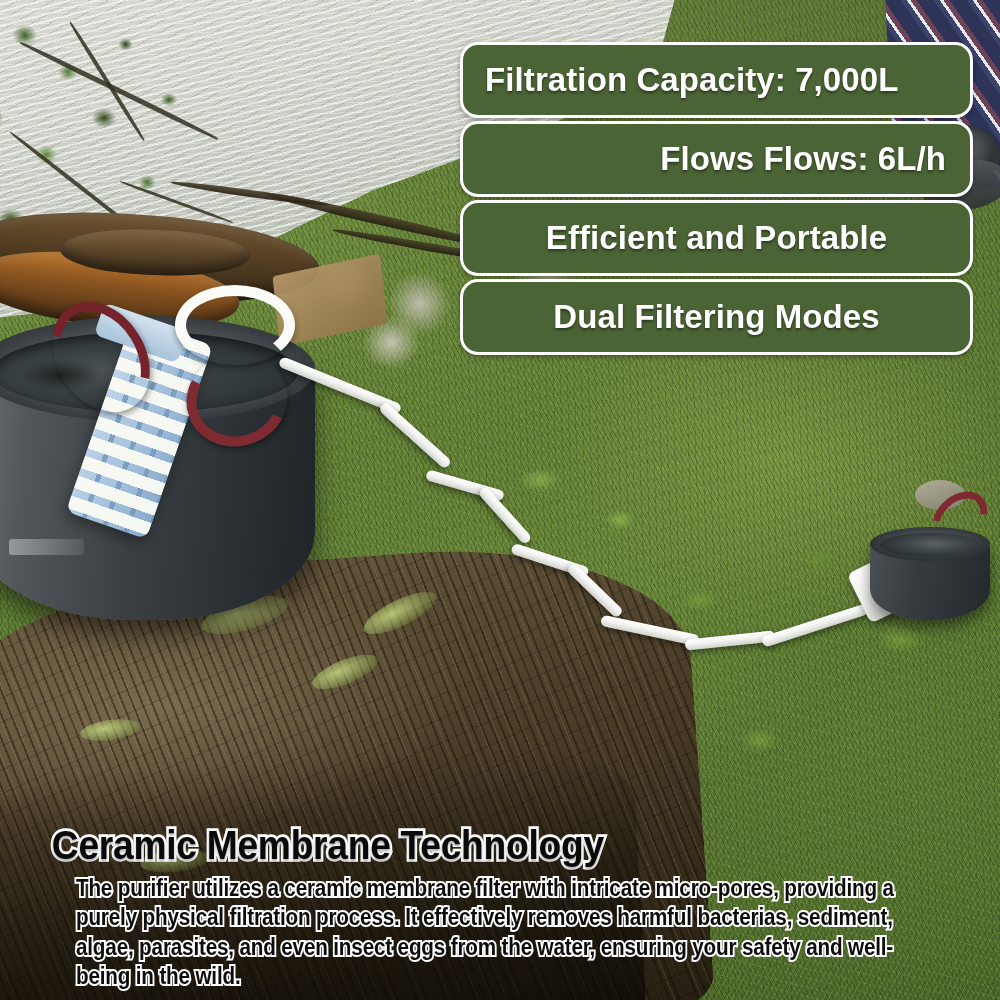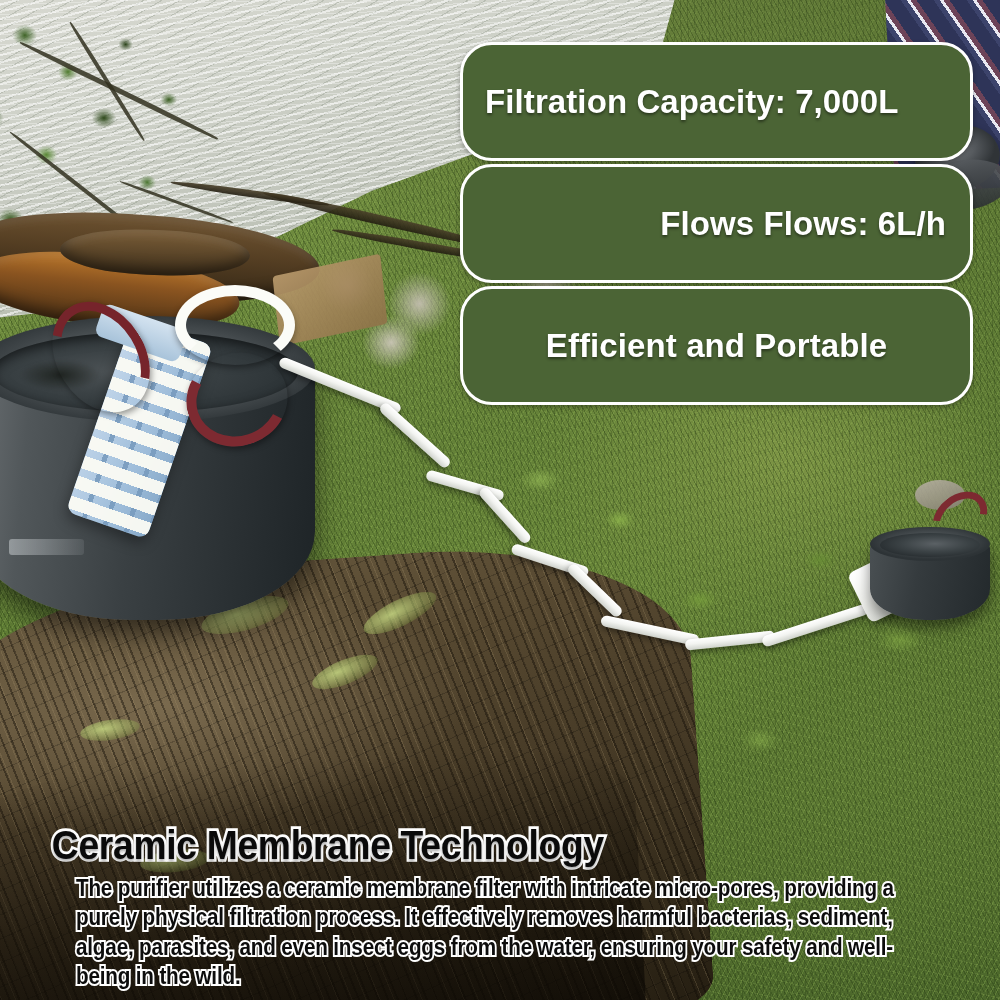--- a/index.html
+++ b/index.html
@@ -338,24 +338,24 @@
     border-radius:50%; opacity:.9; filter:blur(.4px);
   }
 
   
   .badges{
     position:absolute; left:460px; top:42px;
     width:513px;
     display:flex; flex-direction:column; gap:3px;
   }
   .badge{
-    height:119px;
+    height:76px;
     background:#4b6435;
     border:3px solid #ffffff;
-    border-radius:32px;
+    border-radius:18px;
     display:flex; align-items:center;
     box-shadow:0 2px 5px rgba(0,0,0,.32);
   }
   .badge-label{
     width:100%;
     color:#ffffff;
     font-size:33px;
     font-weight:bold;
     letter-spacing:.1px;
     text-shadow:0 2px 3px rgba(0,0,0,.45);
@@ -483,20 +483,23 @@
     </div>
 
     <div class="badge align-right">
       <div class="badge-label">Flows Flows: 6L/h</div>
     </div>
 
     <div class="badge align-center">
       <div class="badge-label">Efficient and Portable</div>
     </div>
 
+    <div class="badge align-center">
+      <div class="badge-label">Dual Filtering Modes</div>
+    </div>
   </div>
 
   <div class="bottom">
     <div class="headline">Ceramic Membrane Technology</div>
     <div class="blurb">The purifier utilizes a ceramic membrane filter with intricate micro-pores, providing a purely physical filtration process.  It effectively removes harmful bacterias, sediment, algae, parasites, and even insect eggs from the water, ensuring your safety and well-being in the wild.</div>
   </div>
 
 </div>
 
 </body></html>

